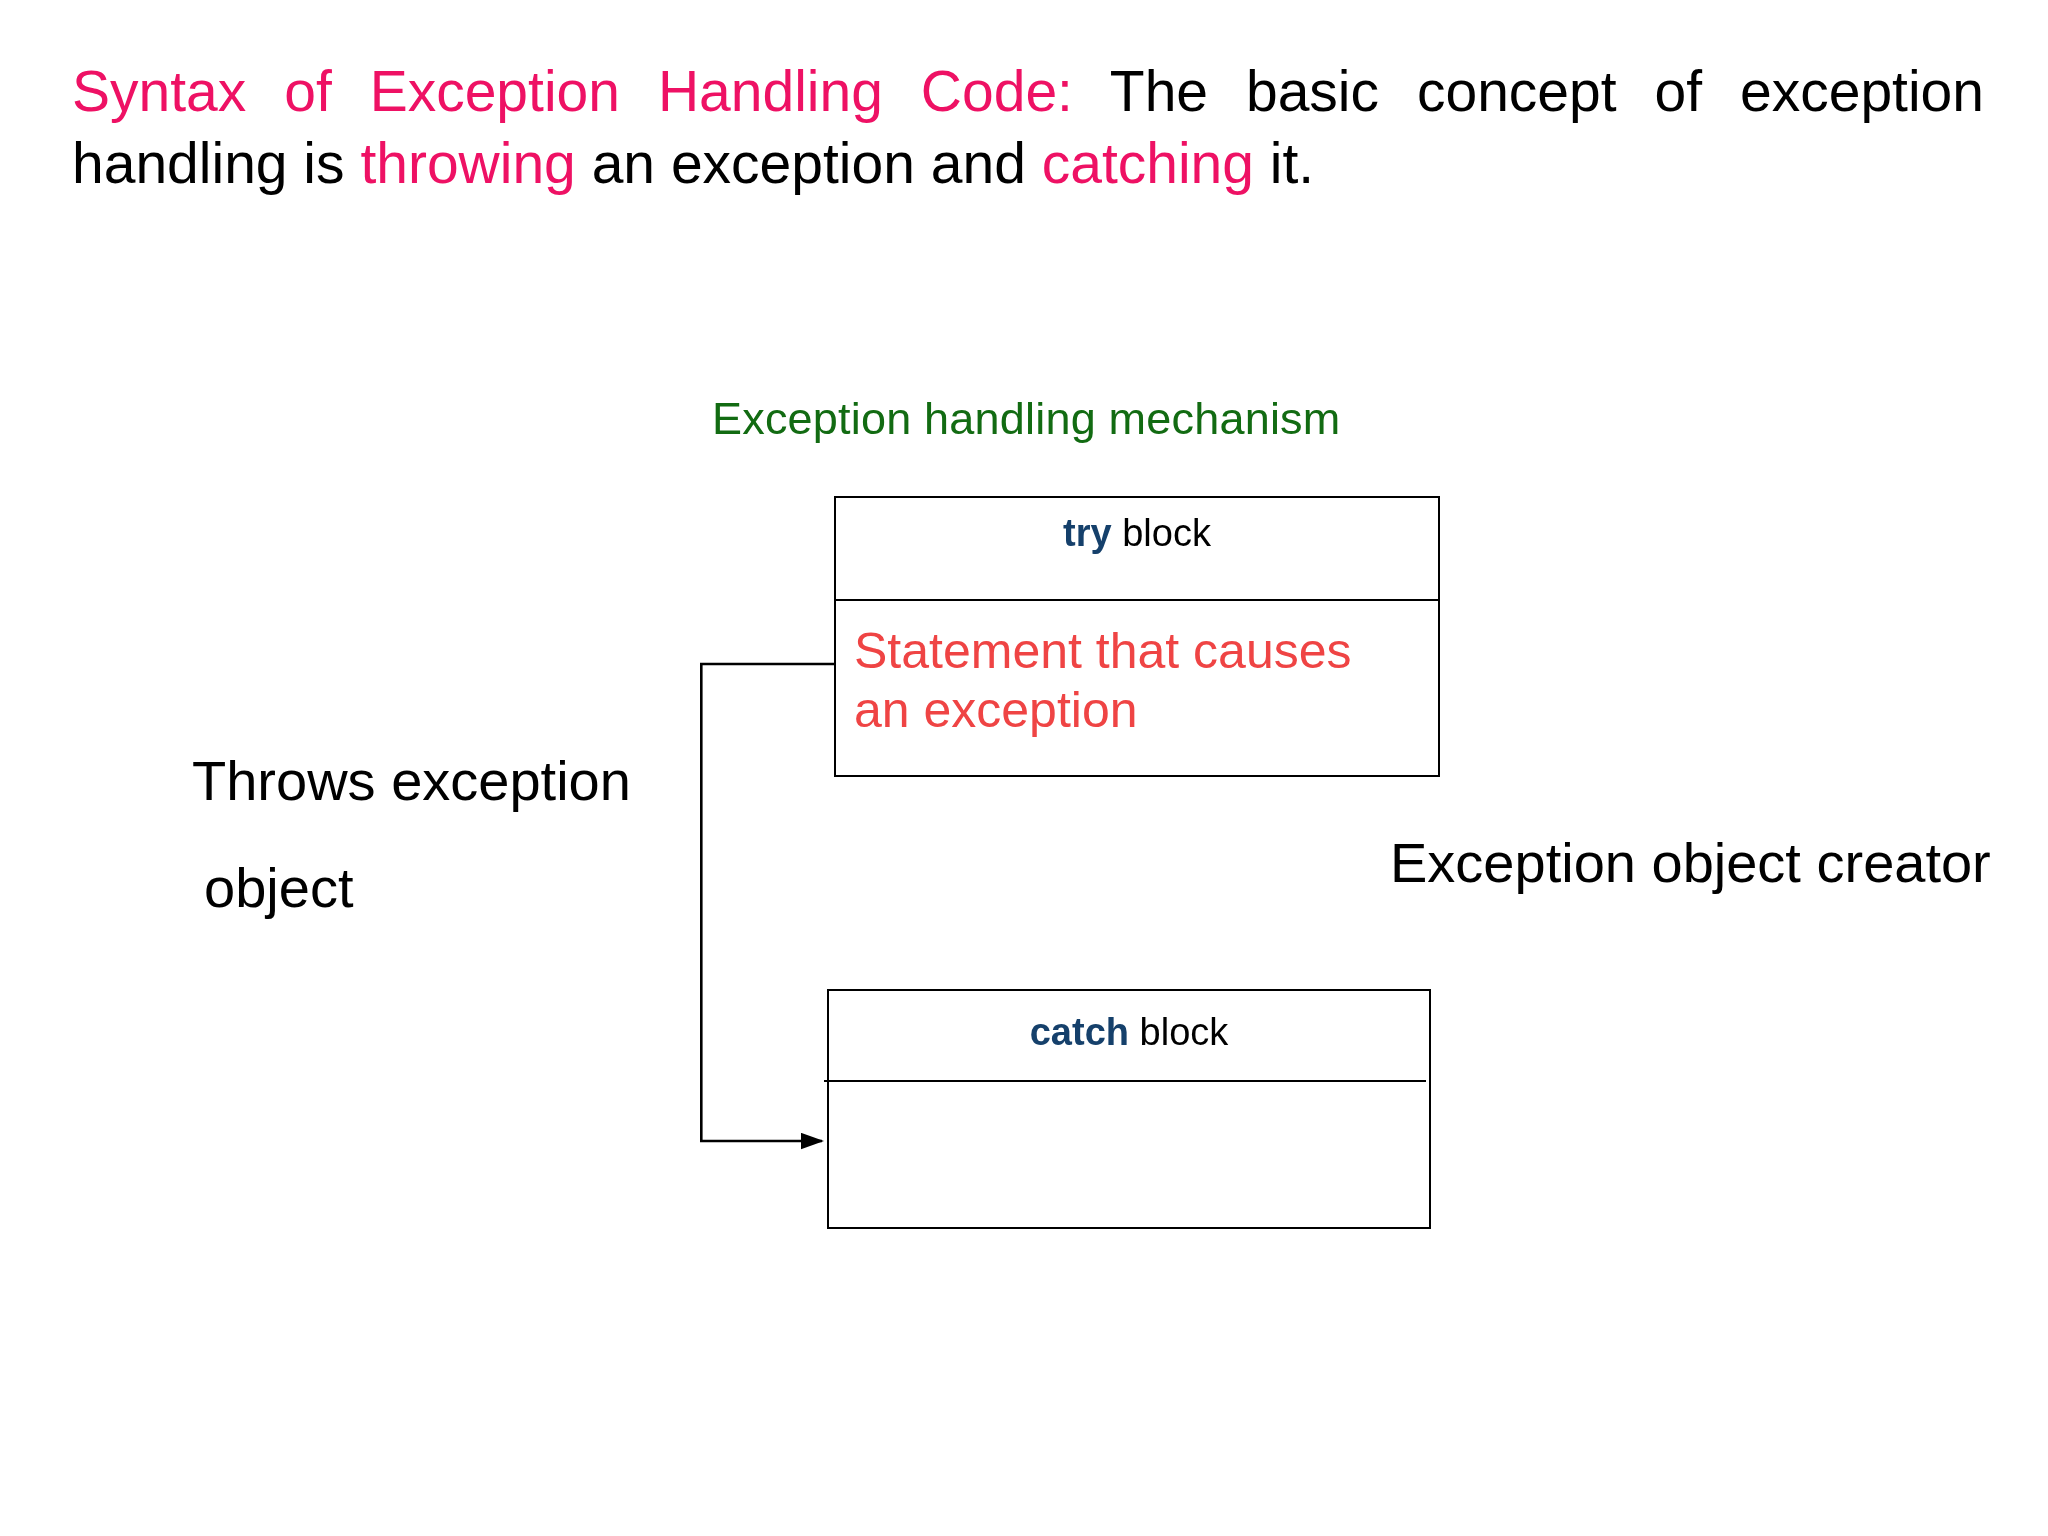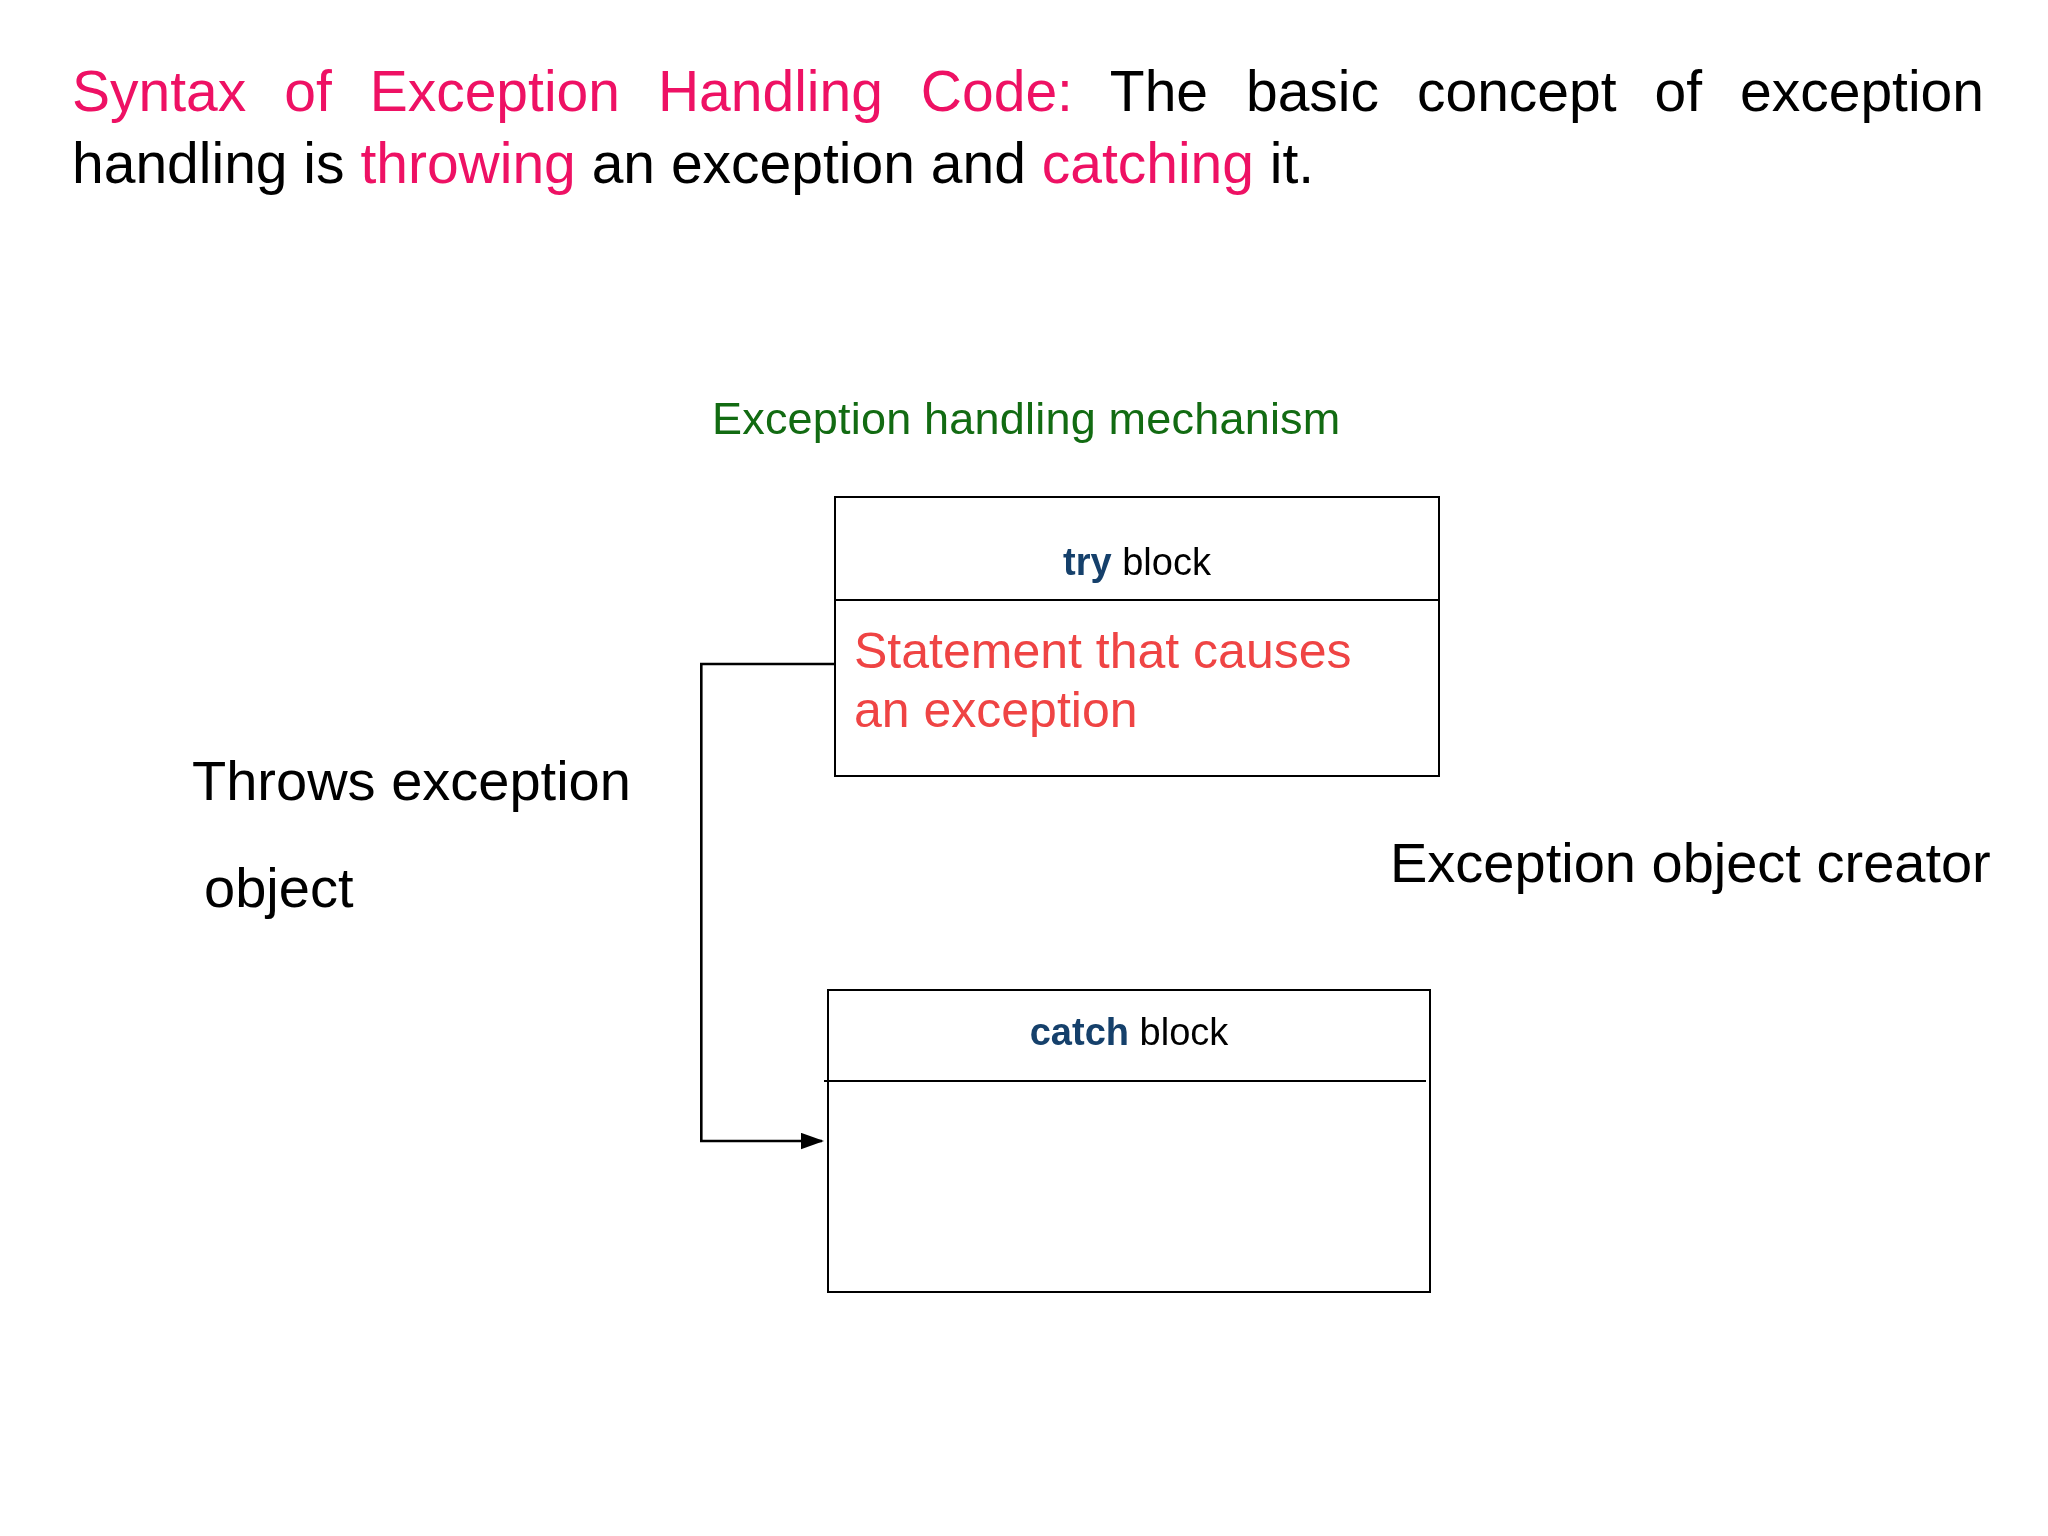--- a/index.html
+++ b/index.html
@@ -69,32 +69,32 @@
   #try-block {
     left: 834px;
     top: 496px;
     width: 606px;
     height: 281px;
   }
   #catch-block {
     left: 827px;
     top: 989px;
     width: 604px;
-    height: 304px;
+    height: 240px;
   }
 
   .block-header {
     position: absolute;
     left: 0;
     right: 0;
     text-align: center;
     font-size: 38px;
     white-space: nowrap;
   }
-  #try-block .block-header { top: 43px; }
+  #try-block .block-header { top: 14px; }
   #catch-block .block-header { top: 20px; }
 
   .kw {
     color: #15406B;
     font-weight: bold;
   }
 
   .divider {
     position: absolute;
     height: 0;

